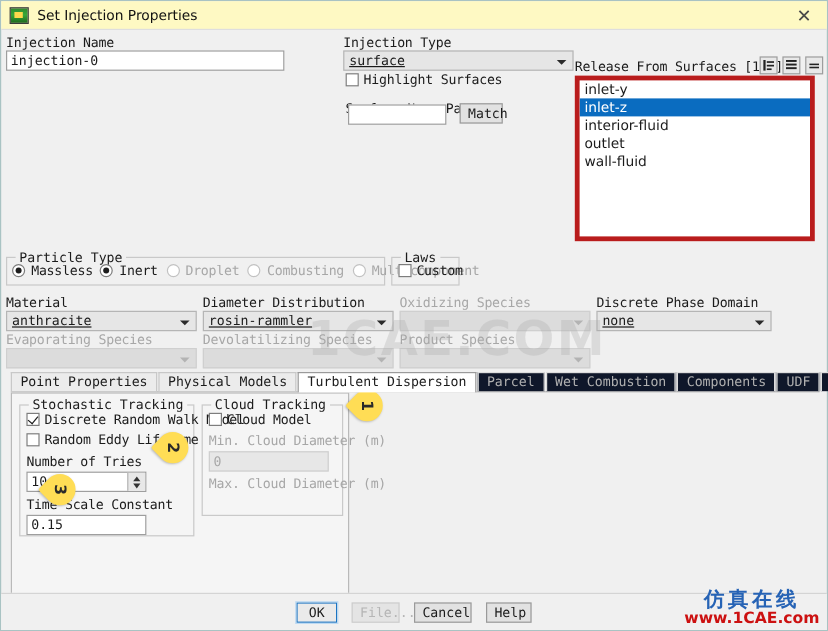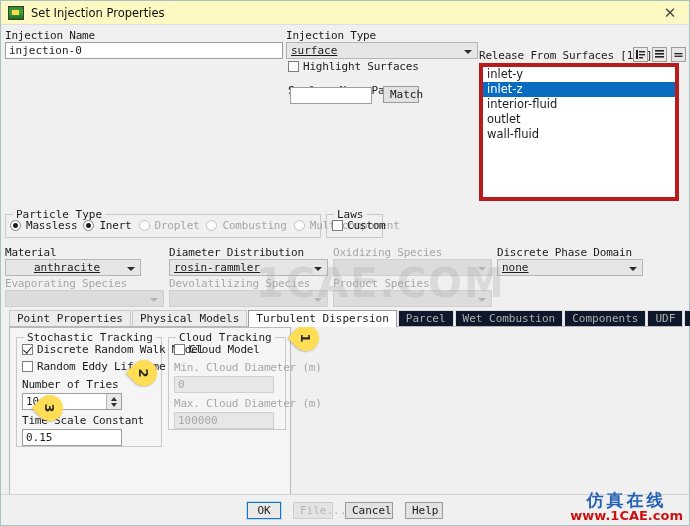--- a/index.html
+++ b/index.html
@@ -343,21 +343,21 @@
 
   <div class="titlebar">
     <div class="title-icon"></div>
     <div class="title-text">Set Injection Properties</div>
     <div class="title-close">✕</div>
   </div>
 
   <div class="body-area">
 
     <div class="abs lbl" style="left:4px; top:4px;">Injection Name</div>
-    <div class="abs field" style="left:4px; top:17px; width:278px;">injection-0</div>
+    <div class="abs field" style="left:4px; top:17px; width:232px;">injection-0</div>
 
     <div class="abs lbl" style="left:285px; top:4px;">Injection Type</div>
     <div class="abs combo" style="left:285px; top:17px; width:192px;">surface</div>
 
     <div class="abs checkrow" style="left:287px; top:35px;">
       <span class="chk"></span>
       <span class="lbl">Highlight Surfaces</span>
     </div>
 
     <div class="abs lbl" style="left:287px; top:59px;">Surface Name Pattern</div>
@@ -415,21 +415,21 @@
 
     <div class="group" style="left:325px; top:189px; width:57px; height:24px;">
       <span class="group-title">Laws</span>
       <div class="checkrow" style="padding:4px 0 0 5px;">
         <span class="chk"></span>
         <span class="lbl">Custom</span>
       </div>
     </div>
 
     <div class="abs lbl" style="left:4px; top:221px;">Material</div>
-    <div class="abs combo" style="left:4px; top:234px; width:136px;text-align:center;">anthracite</div>
+    <div class="abs combo" style="left:4px; top:234px; width:159px;">anthracite</div>
 
     <div class="abs lbl" style="left:168px; top:221px;">Diameter Distribution</div>
     <div class="abs combo" style="left:168px; top:234px; width:159px;">rosin-rammler</div>
 
     <div class="abs lbl dim" style="left:332px; top:221px;">Oxidizing Species</div>
     <div class="abs combo disabled" style="left:332px; top:234px; width:159px;"></div>
 
     <div class="abs lbl" style="left:496px; top:221px;">Discrete Phase Domain</div>
     <div class="abs combo" style="left:496px; top:234px; width:146px;">none</div>
 
@@ -481,21 +481,20 @@
 
       <div class="group" style="left:158px; top:9px; width:118px; height:93px; background:transparent;">
         <span class="group-title" style="background:#f5f5f5;">Cloud Tracking</span>
         <div class="checkrow" style="padding:5px 0 0 5px;">
           <span class="chk"></span>
           <span class="lbl">Cloud Model</span>
         </div>
         <div class="lbl dim" style="padding:5px 0 0 5px;">Min. Cloud Diameter (m)</div>
         <div class="field" style="margin:2px 0 0 5px; width:100px; background:#e7e7e7; border-color:#cfcfcf; color:#a8a8a8;">0</div>
         <div class="lbl dim" style="padding:4px 0 0 5px;">Max. Cloud Diameter (m)</div>
-        <div class="field" style="margin:2px 0 0 5px; width:100px; background:#e7e7e7; border-color:#cfcfcf; color:#a8a8a8;">100000</div>
       </div>
     </div>
 
     <div class="callout" style="left:292px; top:300px;">
       <div class="drop"></div>
       <div class="num">1</div>
     </div>
     <div class="callout" style="left:130px; top:335px;">
       <div class="drop"></div>
       <div class="num">2</div>

